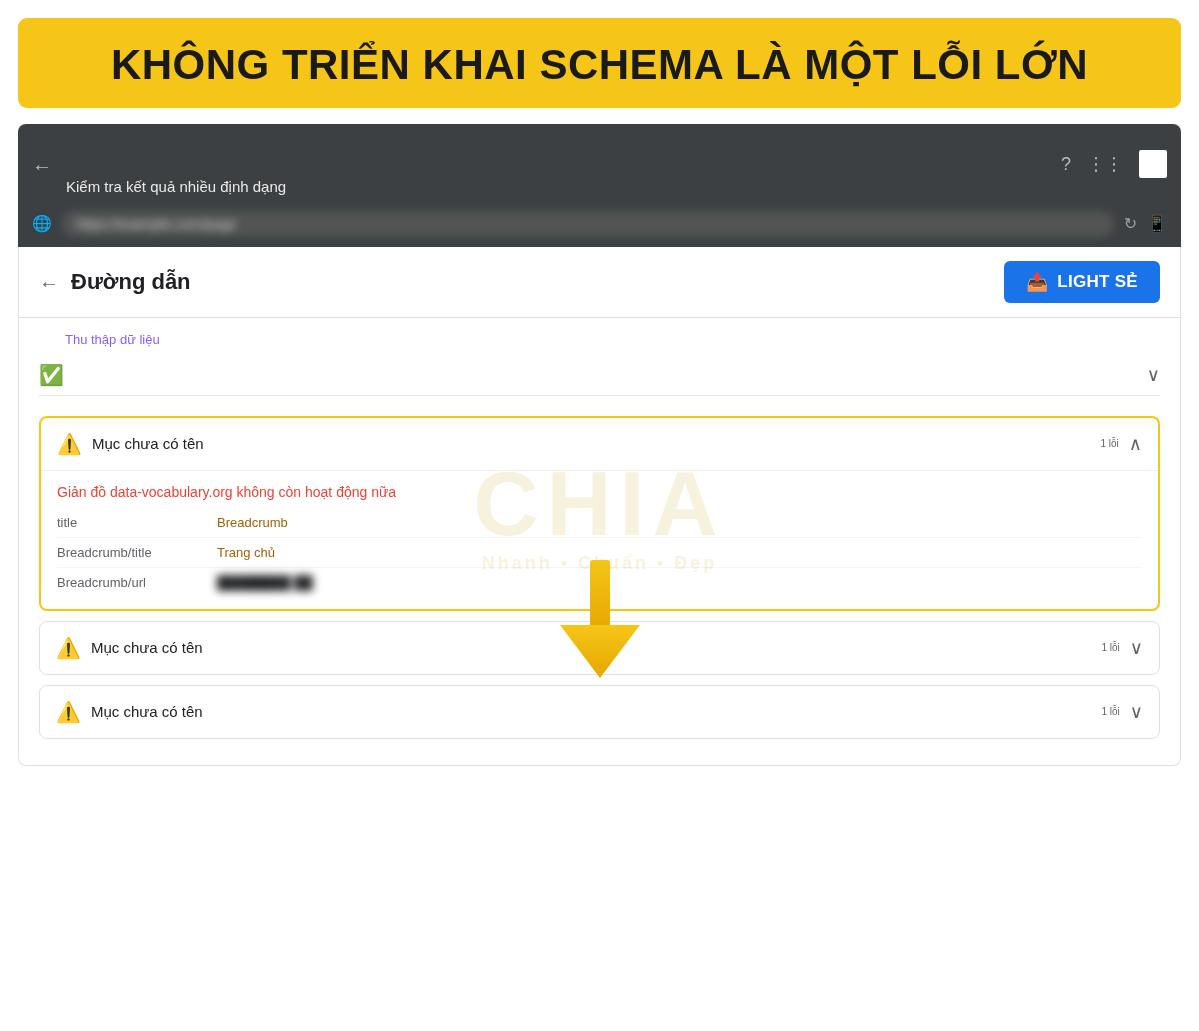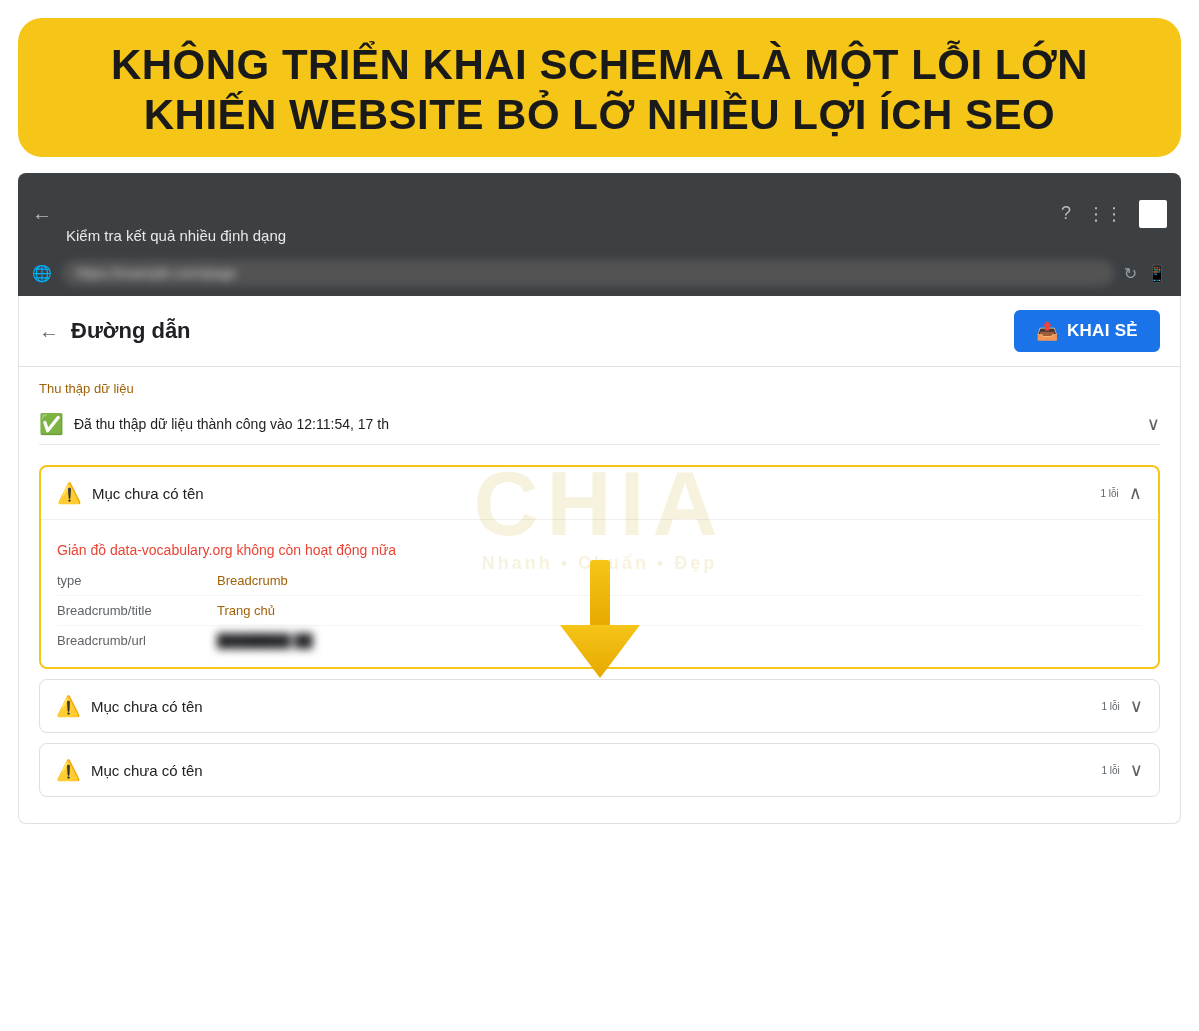--- a/index.html
+++ b/index.html
@@ -8,21 +8,21 @@
       background: #fff;
       width: 1199px;
       min-height: 1031px;
       position: relative;
       overflow: hidden;
     }
 
     
     .banner {
       background: #F5C518;
-      border-radius: 24px;
+      border-radius: 9px;
       margin: 18px 18px 0 18px;
       padding: 22px 30px 18px 30px;
       text-align: center;
     }
     .banner-text {
       font-size: 42px;
       font-weight: 900;
       color: #1a1a1a;
       line-height: 1.18;
       letter-spacing: 0.5px;
@@ -151,22 +151,23 @@
     .share-icon {
       font-size: 18px;
     }
 
     
     .data-section {
       padding: 14px 20px 6px 20px;
     }
     .section-label {
       font-size: 13px;
-      color: #a16207;
+      color: #8b5cf6;
       margin-bottom: 8px;
+      margin-left: 26px;
     }
     .success-row {
       display: flex;
       align-items: center;
       justify-content: space-between;
       padding: 8px 0 8px 0;
       border-bottom: 1px solid #e8e8e8;
     }
     .success-left {
       display: flex;
@@ -242,21 +243,21 @@
       color: #5f6368;
       font-size: 18px;
     }
     .chevron-down-item {
       color: #5f6368;
       font-size: 18px;
     }
 
     
     .item-details {
-      padding: 12px 16px 12px 16px;
+      padding: 3px 16px 12px 16px;
       border-top: 1px solid #f0f0f0;
     }
     .error-message {
       color: #ea4335;
       font-size: 14px;
       padding: 10px 0 8px 0;
     }
     .detail-row {
       display: flex;
       align-items: center;
@@ -322,21 +323,20 @@
     .arrow-svg {
       width: 80px;
       height: 120px;
     }
   </style>
 </head>
 <body>
 
 <div class="banner">
   <div class="banner-text">KHÔNG TRIỂN KHAI SCHEMA LÀ MỘT LỖI LỚN</div>
-  <div class="banner-text">KHIẾN WEBSITE BỎ LỠ NHIỀU LỢI ÍCH SEO</div>
 </div>
 
 <div class="browser-chrome">
   <div class="browser-topbar">
     <span class="browser-back-icon">←</span>
     <span class="browser-title">Kiểm tra kết quả nhiều định dạng</span>
     <div class="browser-icons">
       <span class="browser-icon">?</span>
       <span class="browser-icon">⋮⋮</span>
       <div class="browser-avatar"></div>
@@ -352,30 +352,29 @@
 
 <div class="main-content">
 
   <div class="breadcrumb-nav">
     <div class="breadcrumb-left">
       <span class="back-arrow">←</span>
       <span class="breadcrumb-title">Đường dẫn</span>
     </div>
     <button class="share-button">
       <span class="share-icon">📤</span>
-      <span>KHAI SẺ</span>
+      <span>LIGHT SẺ</span>
     </button>
   </div>
 
   <div class="data-section">
     <div class="section-label">Thu thập dữ liệu</div>
     <div class="success-row">
       <div class="success-left">
         <span class="success-icon">✅</span>
-        <span class="success-text">Đã thu thập dữ liệu thành công vào 12:11:54, 17 th</span>
       </div>
       <span class="chevron-down">∨</span>
     </div>
   </div>
 
   <div class="detected-section">
 
     <div class="item-box-highlighted">
       <div class="item-header">
         <div class="item-left">
@@ -383,21 +382,21 @@
           <span class="item-name">Mục chưa có tên</span>
         </div>
         <div class="item-right">
           <span class="error-count">1 lỗi</span>
           <span class="chevron-up">∧</span>
         </div>
       </div>
       <div class="item-details">
         <div class="error-message">Giản đồ data-vocabulary.org không còn hoạt động nữa</div>
         <div class="detail-row">
-          <span class="detail-key">type</span>
+          <span class="detail-key">title</span>
           <span class="detail-value">Breadcrumb</span>
         </div>
         <div class="detail-row">
           <span class="detail-key">Breadcrumb/title</span>
           <span class="detail-value">Trang chủ</span>
         </div>
         <div class="detail-row">
           <span class="detail-key">Breadcrumb/url</span>
           <span class="detail-value-blurred">████████  ██</span>
         </div>

